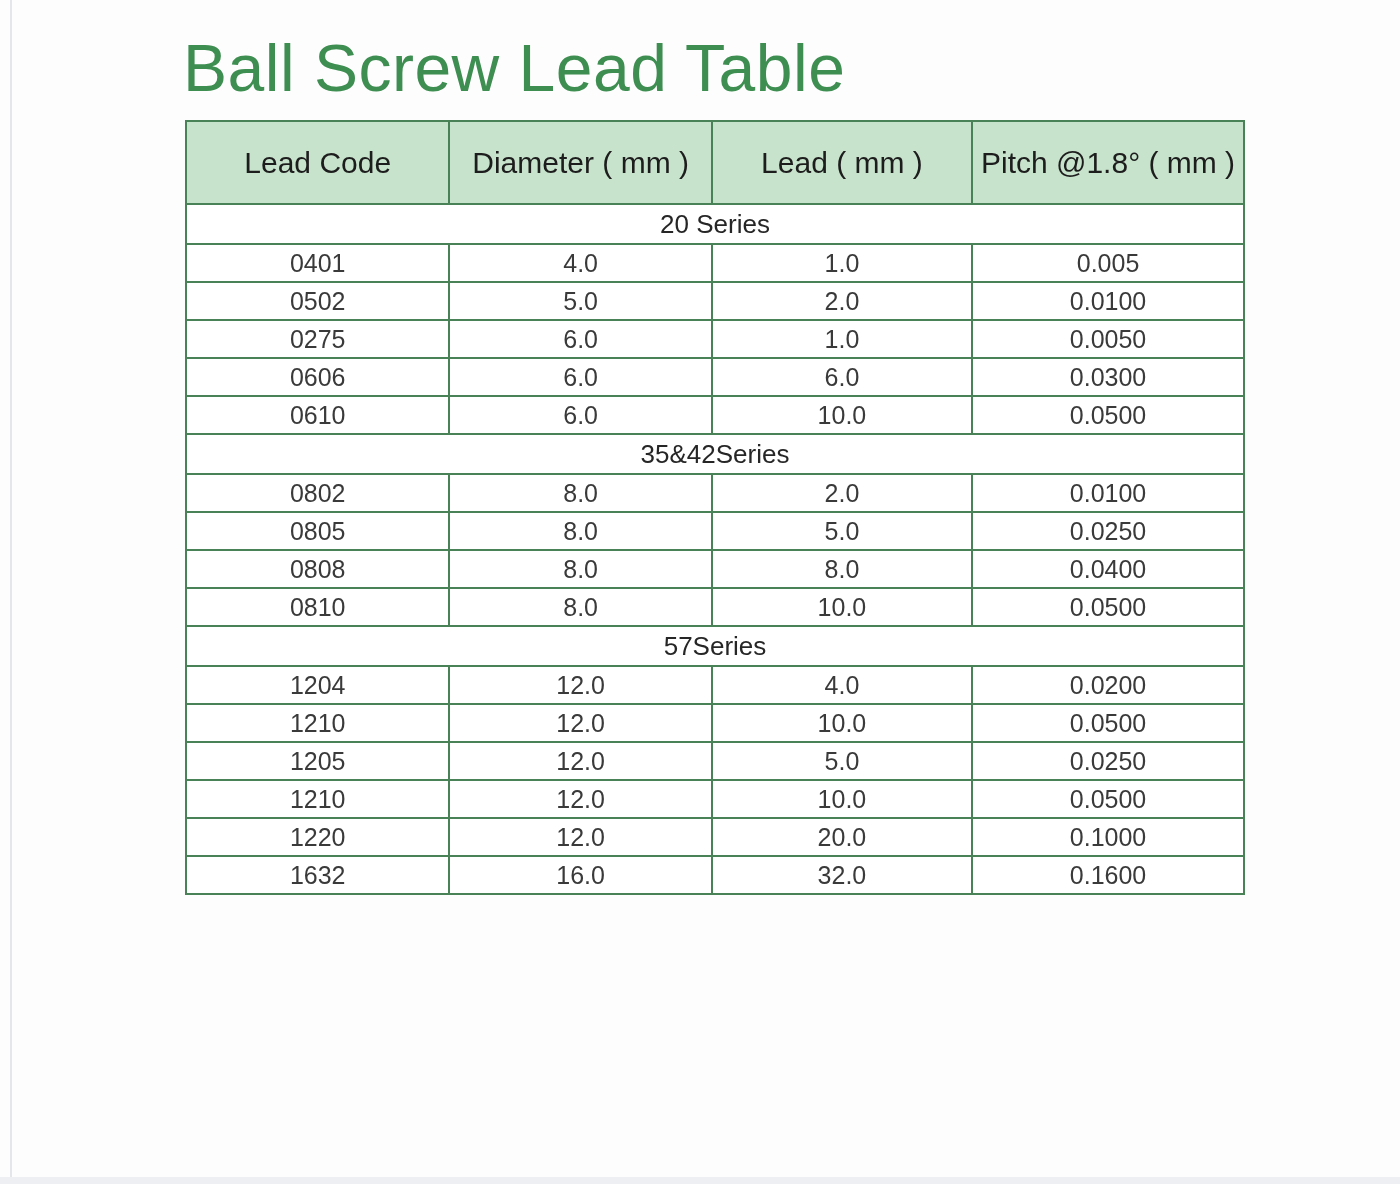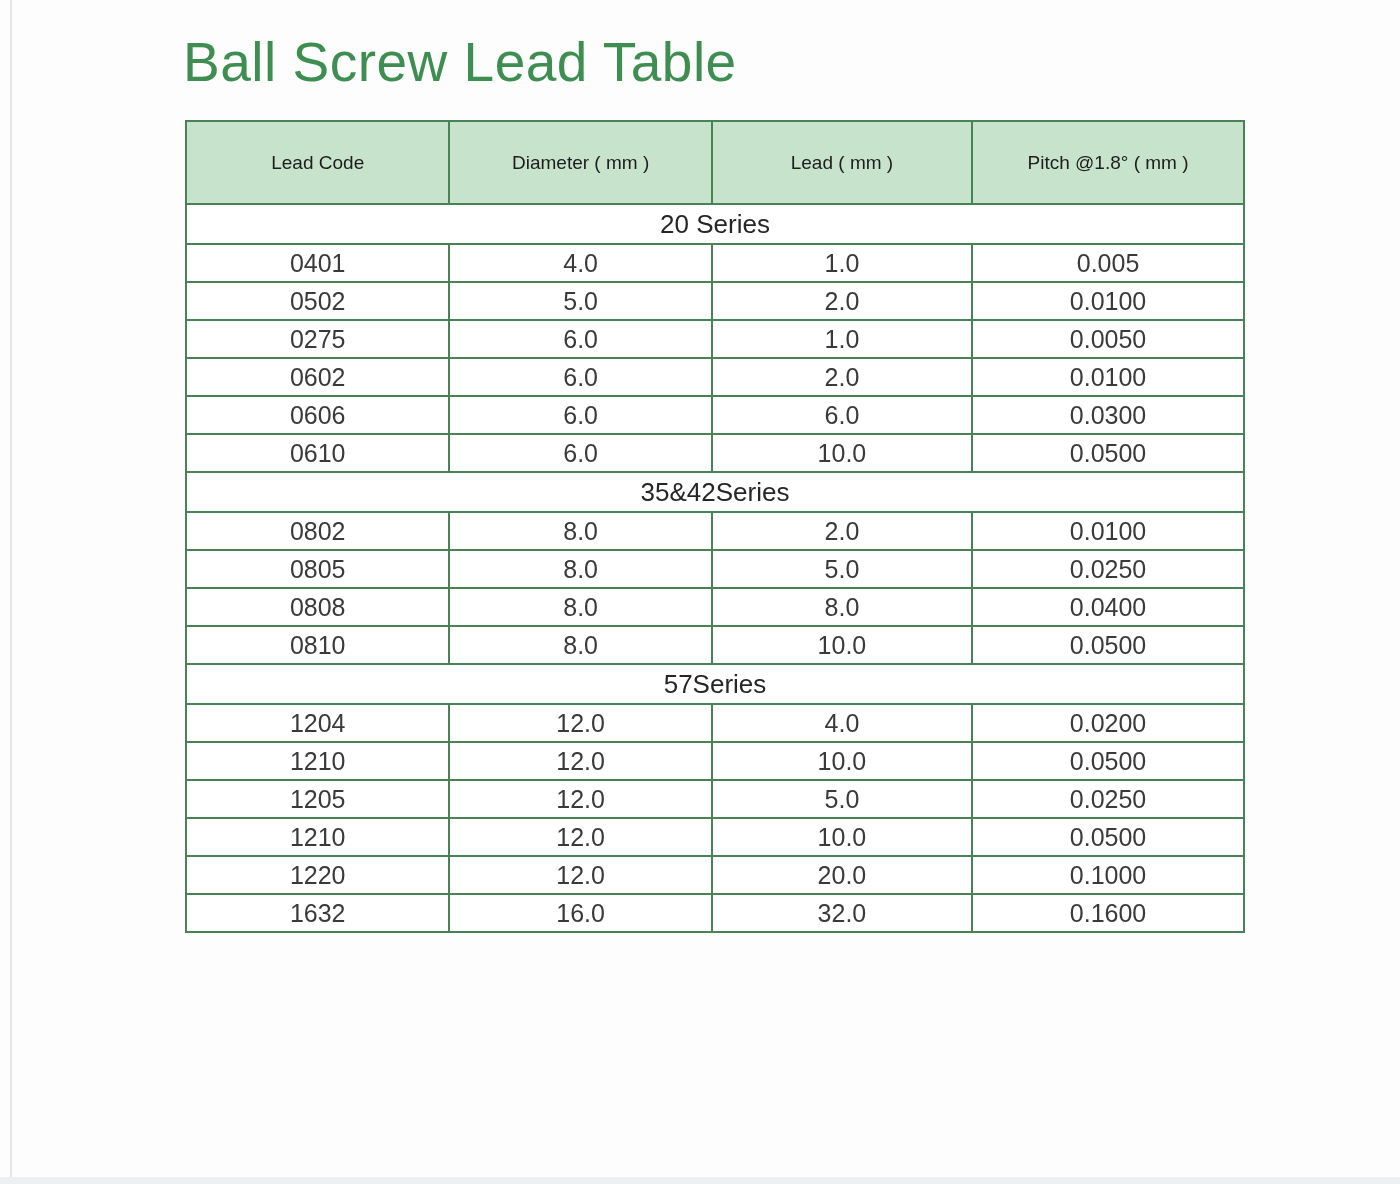--- a/index.html
+++ b/index.html
@@ -28,21 +28,21 @@
     bottom: 0;
     width: 100%;
     height: 7px;
     background: #edeff2;
   }
   .page-title {
     position: absolute;
     left: 183px;
     top: 30px;
     margin: 0;
-    font-size: 55px;
+    font-size: 66px;
     font-weight: 400;
     letter-spacing: 0.5px;
     color: var(--title-green, #3e8e51);
     white-space: nowrap;
   }
   table.lead-table {
     position: absolute;
     left: 185px;
     top: 120px;
     width: 1060px;
@@ -53,21 +53,21 @@
   table.lead-table th,
   table.lead-table td {
     border: 2px solid var(--border-green, #4a8257);
     text-align: center;
     vertical-align: middle;
     padding: 0;
   }
   table.lead-table thead th {
     background: var(--header-bg, #c8e3cc);
     height: 81px;
-    font-size: 19px;
+    font-size: 30px;
     font-weight: 400;
     color: #1d1d1d;
     margin-left: 34px;
   }
   tr.section-row td {
     height: 38px;
     font-size: 26px;
     font-weight: 400;
     color: #262626;
     background: #ffffff;
@@ -119,26 +119,20 @@
         <td>2.0</td>
         <td>0.0100</td>
       </tr>
       <tr class="data-row">
         <td>0275</td>
         <td>6.0</td>
         <td>1.0</td>
         <td>0.0050</td>
       </tr>
       <tr class="data-row">
-        <td>0602</td>
-        <td>6.0</td>
-        <td>2.0</td>
-        <td>0.0100</td>
-      </tr>
-      <tr class="data-row">
         <td>0606</td>
         <td>6.0</td>
         <td>6.0</td>
         <td>0.0300</td>
       </tr>
       <tr class="data-row">
         <td>0610</td>
         <td>6.0</td>
         <td>10.0</td>
         <td>0.0500</td>

